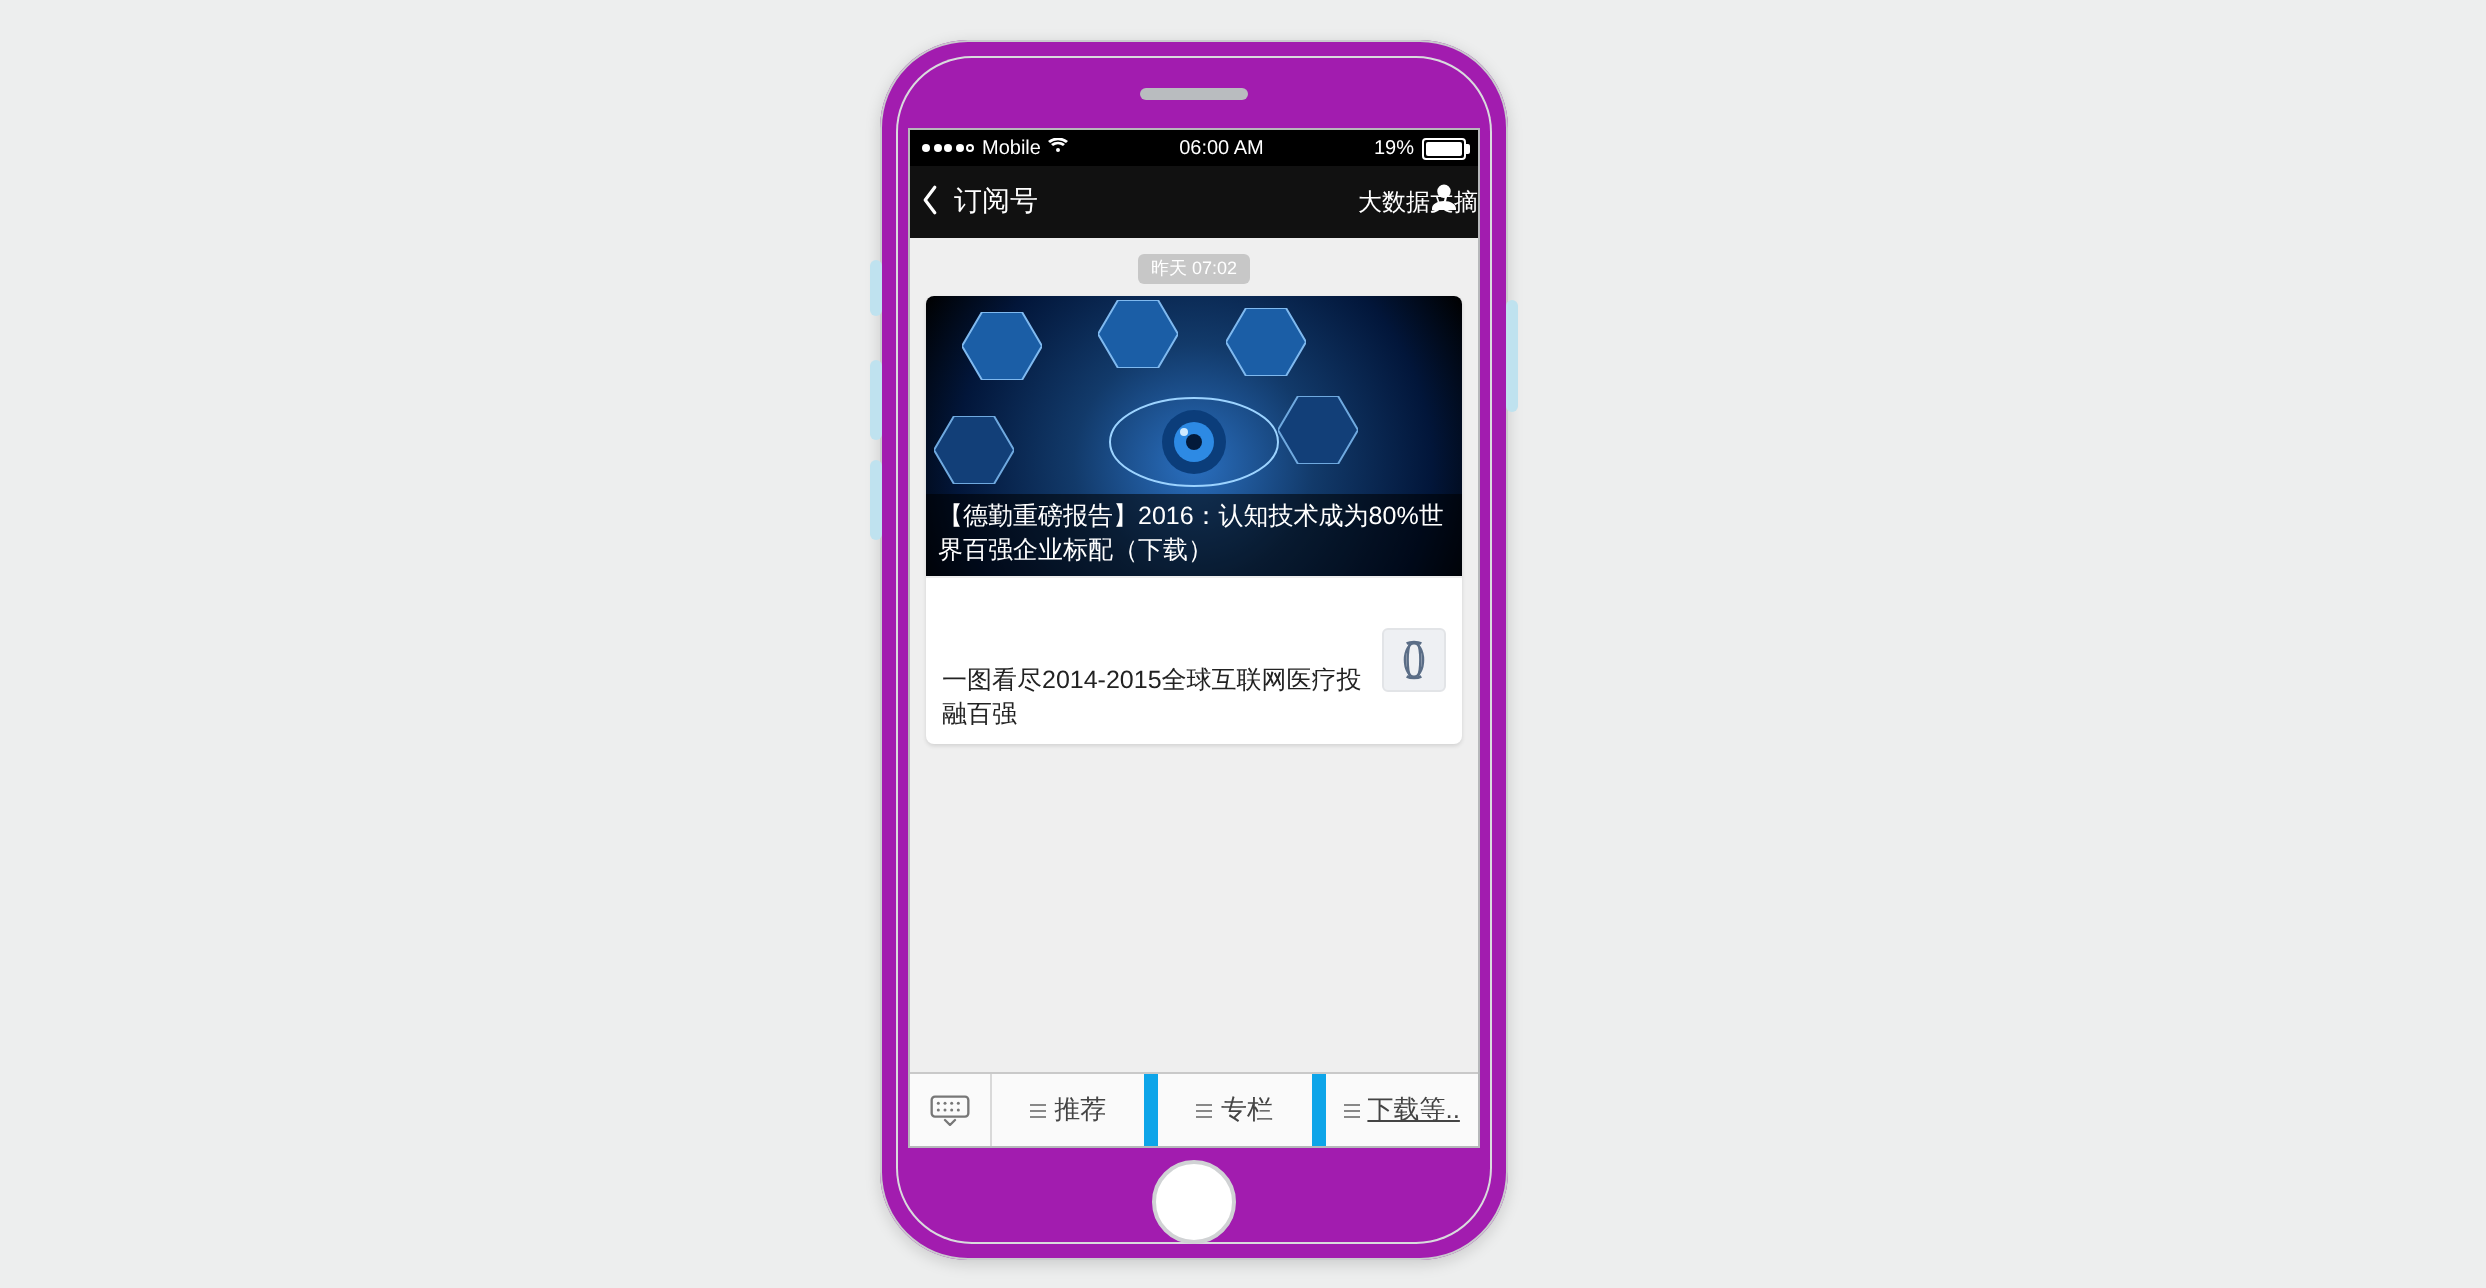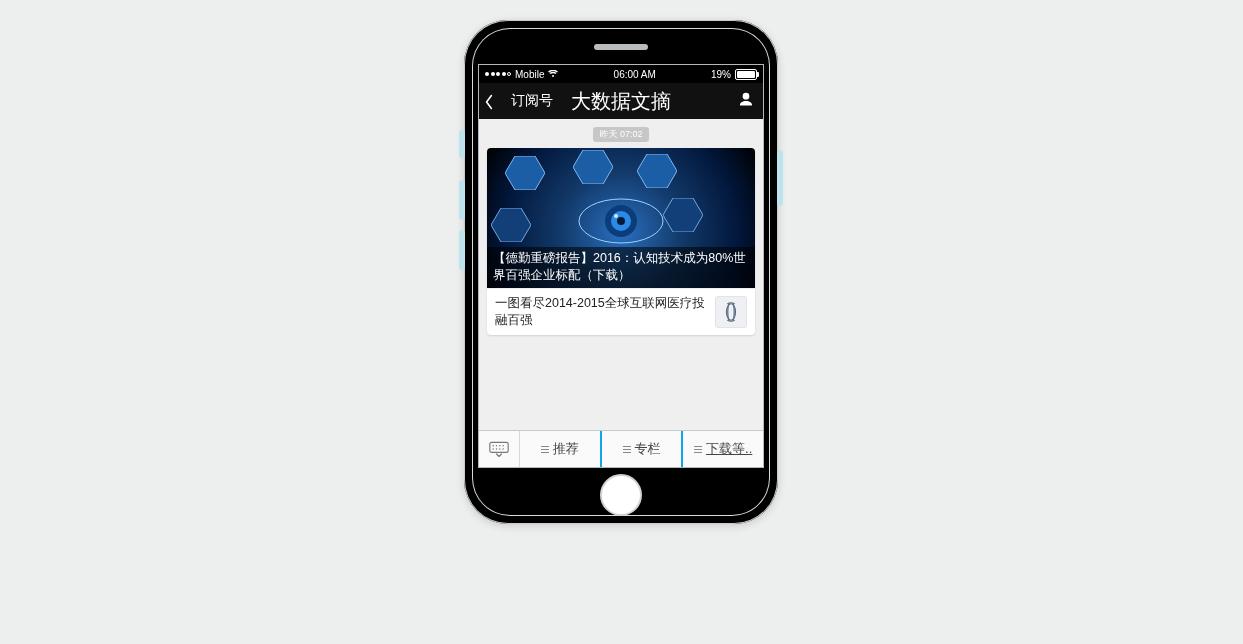--- a/index.html
+++ b/index.html
@@ -8,25 +8,25 @@
     width: 1243px;
     height: 644px;
     background: #edeeee;
     font-family: -apple-system, "Helvetica Neue", Arial, "PingFang SC", "Microsoft YaHei", sans-serif;
     overflow: hidden;
   }
 
   
   .phone {
     position: absolute;
-    left: 464px;
+    left: 440px;
     top: 20px;
     width: 314px;
-    height: 504px;
-    background: #000000;
+    height: 610px;
+    background: #a21caf;
     border-radius: 44px;
     box-shadow: 0 2px 8px rgba(0,0,0,0.15), inset 0 0 0 1px #c9cbcd;
   }
   .phone-inner-ring {
     position: absolute;
     inset: 8px;
     border-radius: 38px;
     box-shadow: inset 0 0 0 1px #d9dbdd;
     pointer-events: none;
   }
@@ -108,30 +108,30 @@
   .nav {
     height: 36px;
     background: #111;
     color: #fff;
     display: flex;
     align-items: center;
     position: relative;
     font-size: 15px;
   }
   .nav .back {
-    display: flex; align-items: flex-end; gap: 16px;
+    display: flex; align-items: flex-start; gap: 6px;
     padding-left: 4px;
     font-size: 14px;
   }
   .nav .back svg { width: 12px; height: 16px; }
   .nav .title {
     position: absolute;
     left: 0; right: 0;
-    text-align: center;
-    font-size: 20px;
+    text-align: right;
+    font-size: 12px;
     font-weight: 500;
     pointer-events: none;
   }
   .nav .profile {
     position: absolute;
     right: 8px;
     top: 50%;
     transform: translateY(-50%);
   }
   .nav .profile svg { width: 18px; height: 18px; fill: #fff; }
@@ -195,20 +195,21 @@
     padding: 6px 8px;
     border-top: 1px solid #eee;
     gap: 8px;
   }
   .list-item:first-of-type { border-top: none; }
   .list-item .txt {
     flex: 1;
     font-size: 12.5px;
     color: #222;
     line-height: 1.35;
+    margin-top: 37px;
   }
   .thumb {
     width: 30px; height: 30px;
     background: #eef0f3;
     border: 1px solid #e2e4e7;
     border-radius: 3px;
     display: flex;
     align-items: center;
     justify-content: center;
     flex: 0 0 auto;
@@ -225,21 +226,21 @@
   .kbd {
     width: 40px;
     border-right: 1px solid #d9d9d9;
     display: flex;
     align-items: center;
     justify-content: center;
   }
   .kbd svg { width: 20px; height: 16px; }
   .menu-btn {
     flex: 1;
-    border-right: 2px solid #0ea5e9;
+    border-right: 7px solid #0ea5e9;
     display: flex;
     align-items: center;
     justify-content: center;
     font-size: 13px;
     color: #444;
     gap: 4px;
   }
   .menu-btn:last-child { border-right: none; text-decoration: underline; }
   .menu-btn .bars {
     width: 8px; height: 7px;

